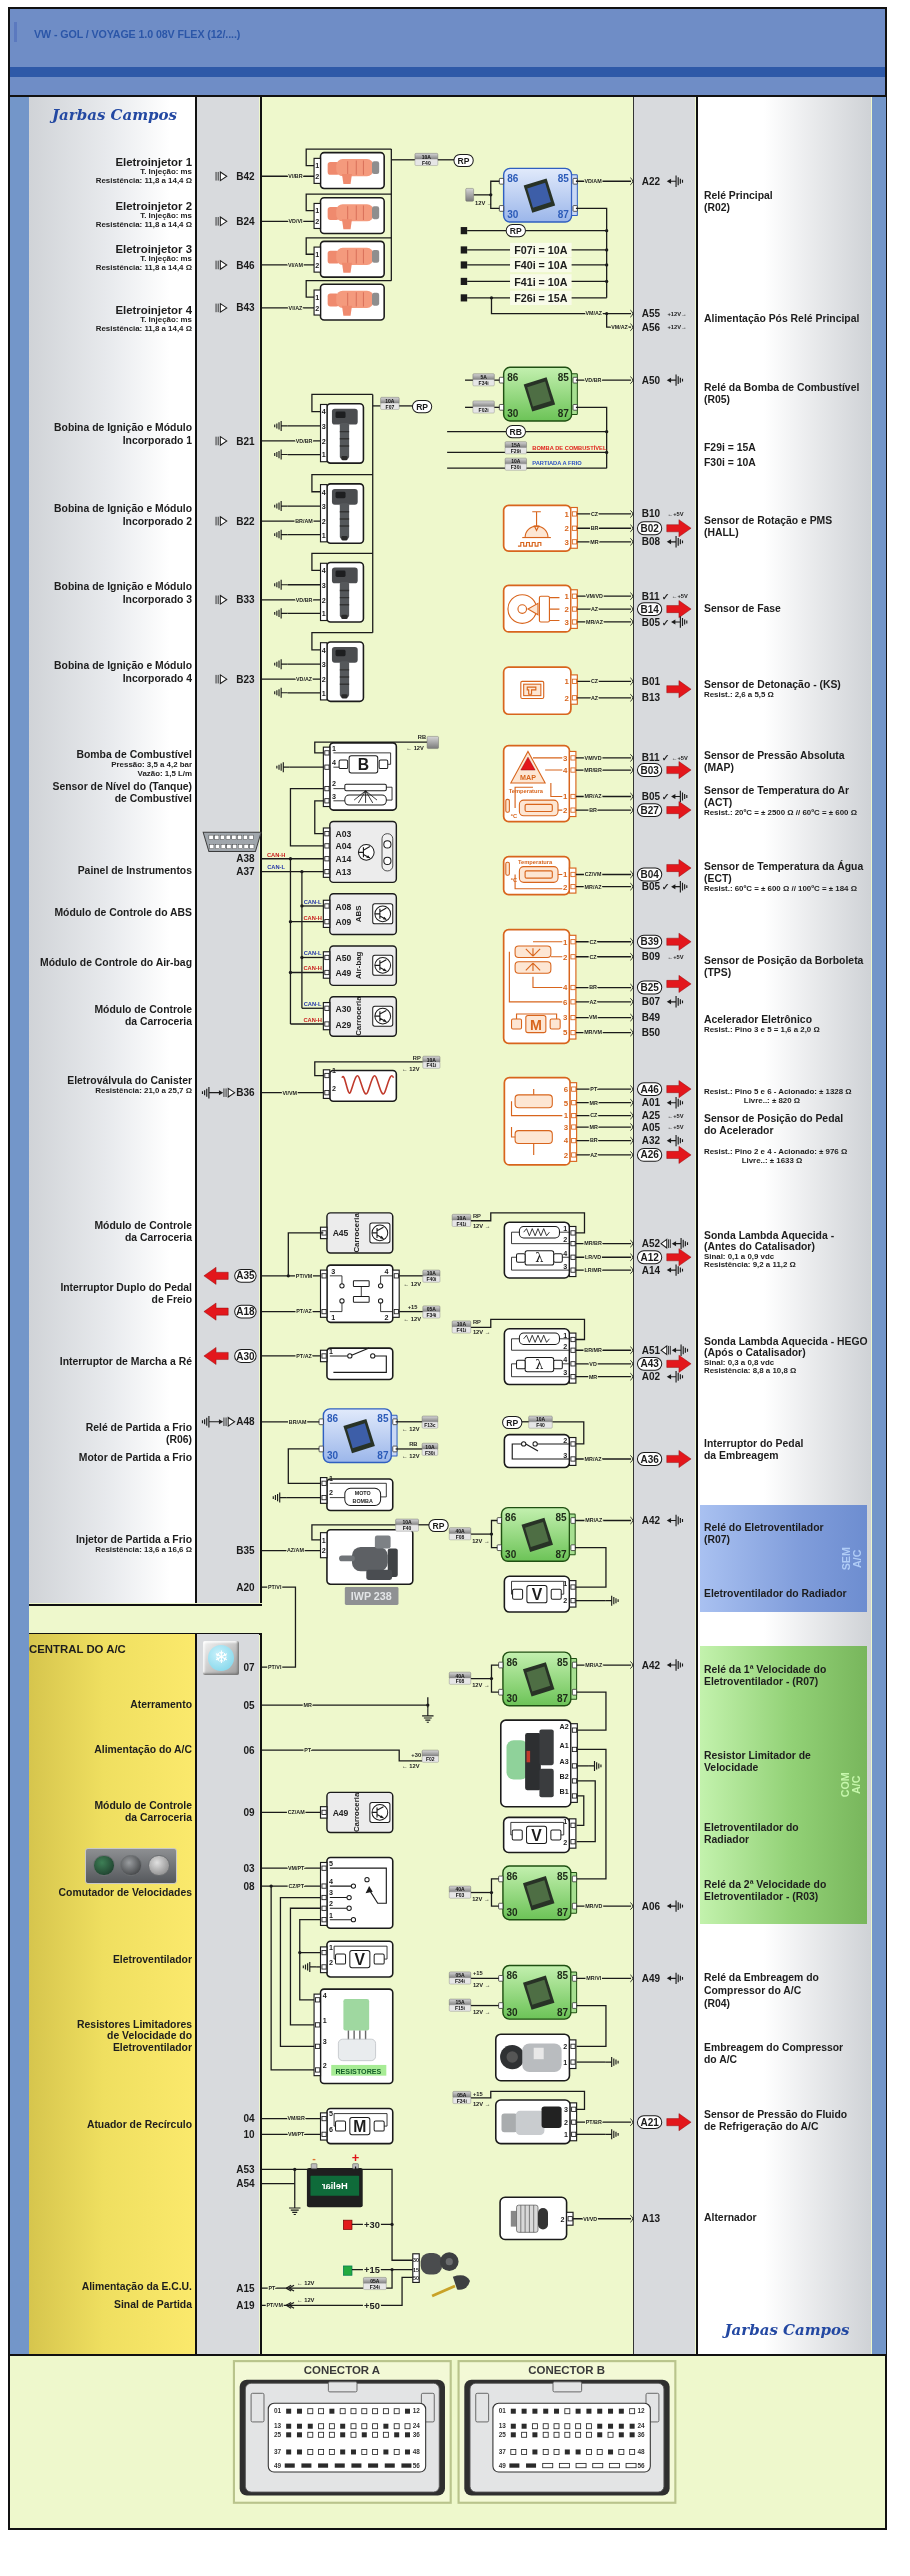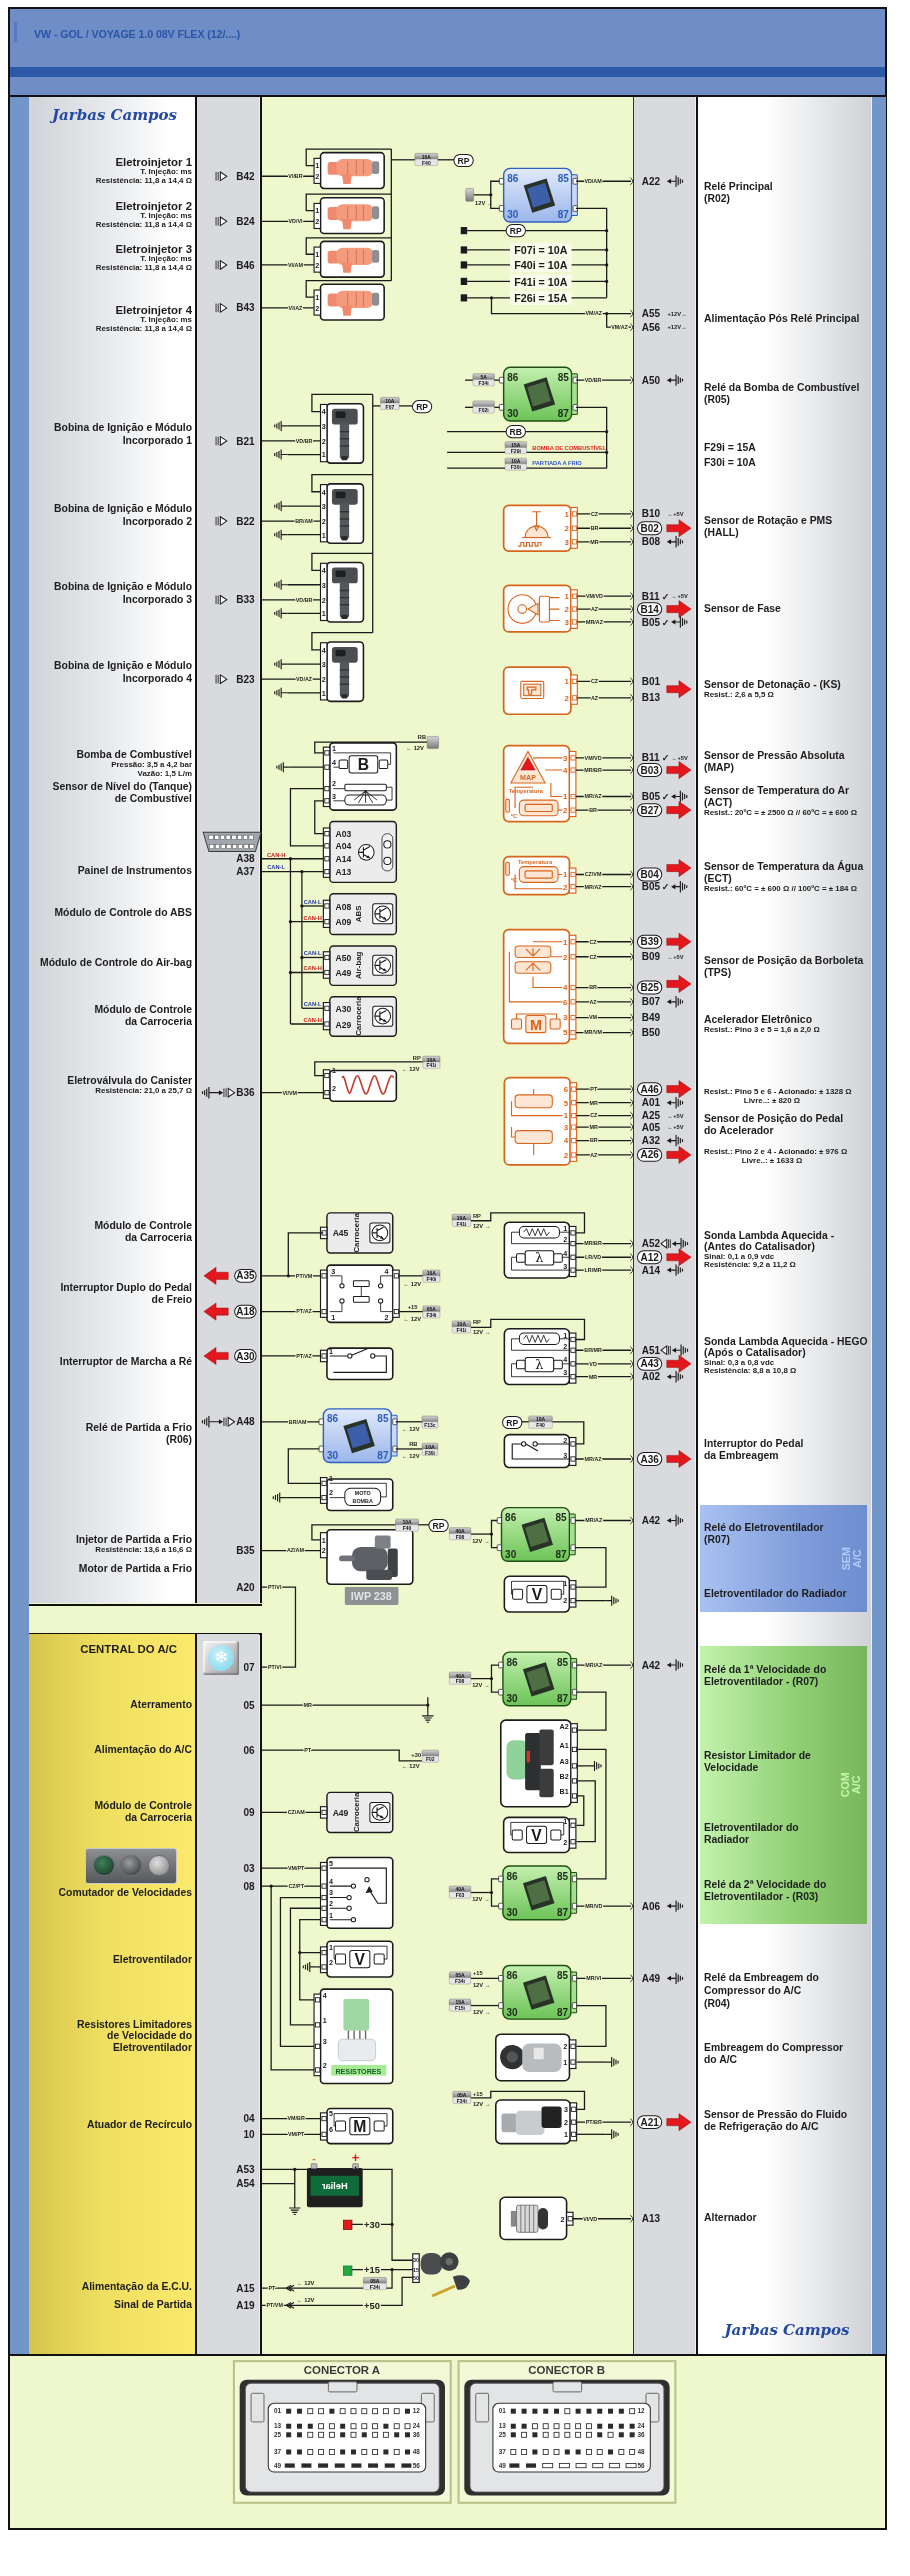--- a/index.html
+++ b/index.html
@@ -29,21 +29,21 @@
 #rg{left:633px;top:97px;width:62px;height:2257px;border-left:1.4px solid #333}
 #rv{left:696px;top:97px;height:2257px;width:2.9px}
 #rcol{left:698px;top:97px;width:173px;height:2257px;background:linear-gradient(90deg,#fff 0%,#fff 38%,#cfd2d6 100%)}
 #noac{left:700px;top:1505px;width:167px;height:107px;background:linear-gradient(90deg,#a9c1f1 0%,var(--no-ac-panel) 60%,#6d8dd0 100%)}
 #withac{left:700px;top:1646px;width:167px;height:278px;background:linear-gradient(90deg,#c3f2ad 0%,var(--with-ac-panel) 55%,#78b65c 100%)}
 .vtag{position:absolute;width:31.5px;text-align:center;font-weight:bold;font-size:10.7px;line-height:10.7px;transform:rotate(-90deg);transform-origin:center}
 #noac-tag{left:836px;top:1548px;color:#b0ccf6}
 #withac-tag{left:835px;top:1774px;color:#c6f7ac}
 .ll{position:absolute;right:718px;text-align:right;white-space:nowrap}
 .rl{position:absolute;left:704px;text-align:left;white-space:nowrap}
-.lc{position:absolute;left:29px;width:148px;text-align:right;white-space:nowrap}
+.lc{position:absolute;left:29px;width:148px;text-align:left;white-space:nowrap}
 .t{font-weight:bold;font-size:10.4px;line-height:12px}
 .t18{line-height:13px}
 .t16{font-size:11.4px}
 .tl{line-height:11.4px}
 .s{font-weight:bold;font-size:7.9px;line-height:8.6px}
 .s-right{text-align:center;width:136px}
 .ac-title{font-weight:bold;font-size:11.4px;line-height:13px}
 .sig{font-family:"DejaVu Serif",serif;font-style:italic;font-weight:bold;font-size:15px;color:var(--signature);text-align:center;white-space:nowrap}
 #sig-top{left:43px;top:106px;width:143px}
 #sig-bottom{left:712px;top:2321px;width:150px}
@@ -243,21 +243,21 @@
     <div class="t">Interruptor Duplo do Pedal</div>
     <div class="t">de Freio</div>
   </div>
 <div class="ll" style="top:1356px">
     <div class="t">Interruptor de Marcha a Ré</div>
   </div>
 <div class="ll" style="top:1422px">
     <div class="t">Relé de Partida a Frio</div>
     <div class="t">(R06)</div>
   </div>
-<div class="ll" style="top:1563px">
+<div class="ll" style="top:1452px">
     <div class="t">Motor de Partida a Frio</div>
   </div>
 <div class="ll" style="top:1533px">
     <div class="t t18">Injetor de Partida a Frio</div>
     <div class="s">Resistência: 13,6 a 16,6 Ω</div>
   </div>
 
 <div class="lc" style="top:1643px">
     <div class="ac-title">CENTRAL DO A/C</div>
   </div>
@@ -285,21 +285,21 @@
 <div class="ll" style="top:2119px">
     <div class="t">Atuador de Recírculo</div>
   </div>
 <div class="ll" style="top:2281px">
     <div class="t">Alimentação da E.C.U.</div>
   </div>
 <div class="ll" style="top:2299px">
     <div class="t">Sinal de Partida</div>
   </div>
 
-<div class="rl" style="top:181px">
+<div class="rl" style="top:190px">
     <div class="t">Relé Principal</div>
     <div class="t">(R02)</div>
   </div>
 <div class="rl" style="top:313px">
     <div class="t">Alimentação Pós Relé Principal</div>
   </div>
 <div class="rl" style="top:382px">
     <div class="t">Relé da Bomba de Combustível</div>
     <div class="t">(R05)</div>
   </div>

